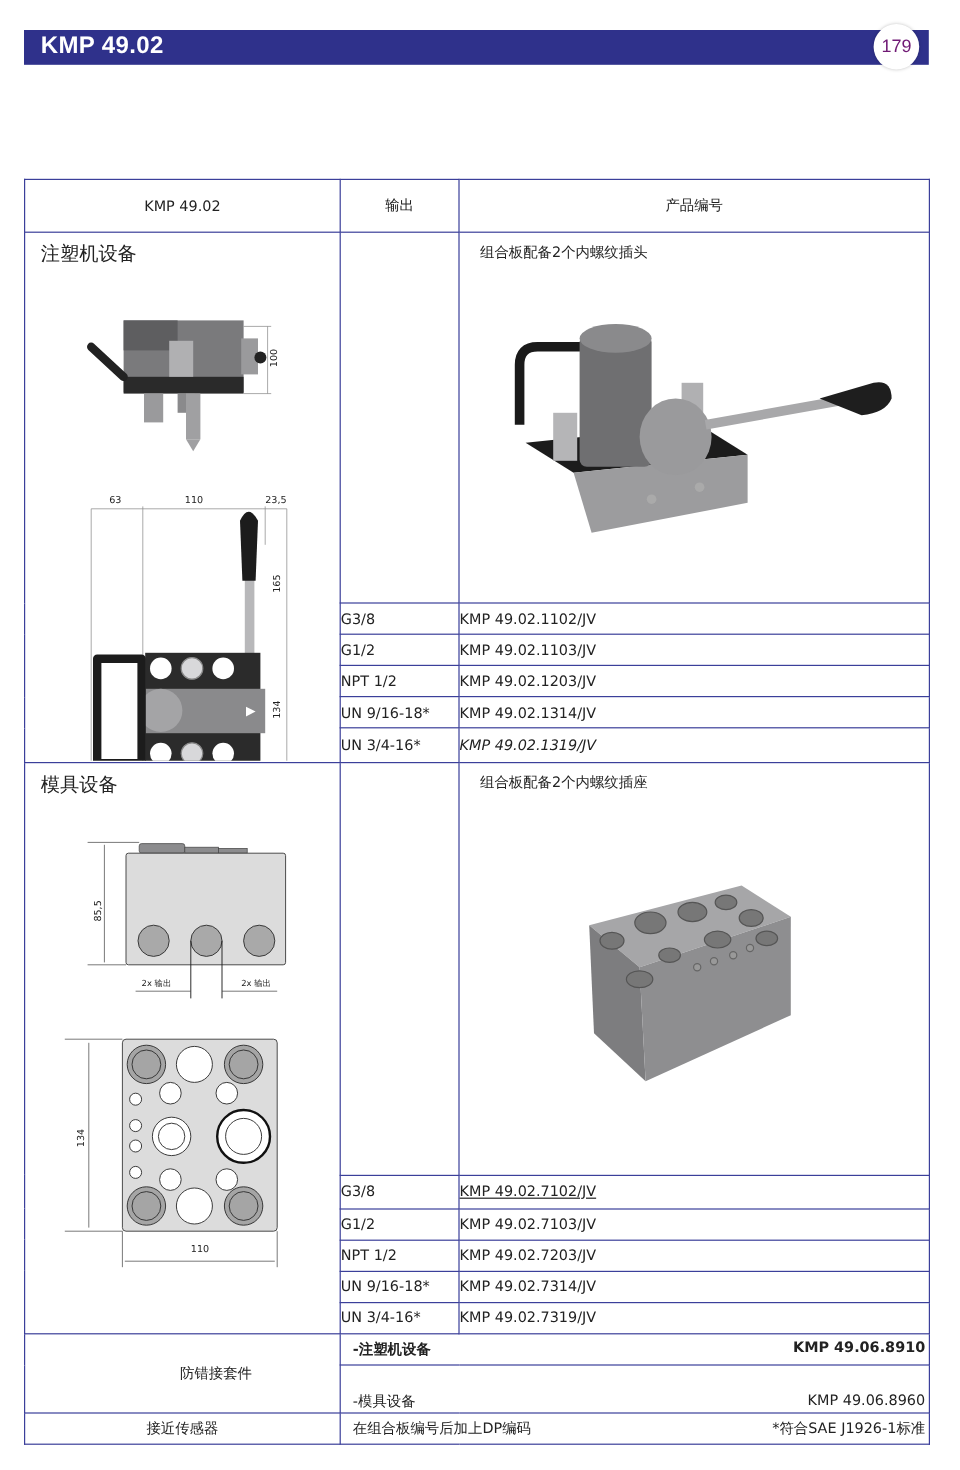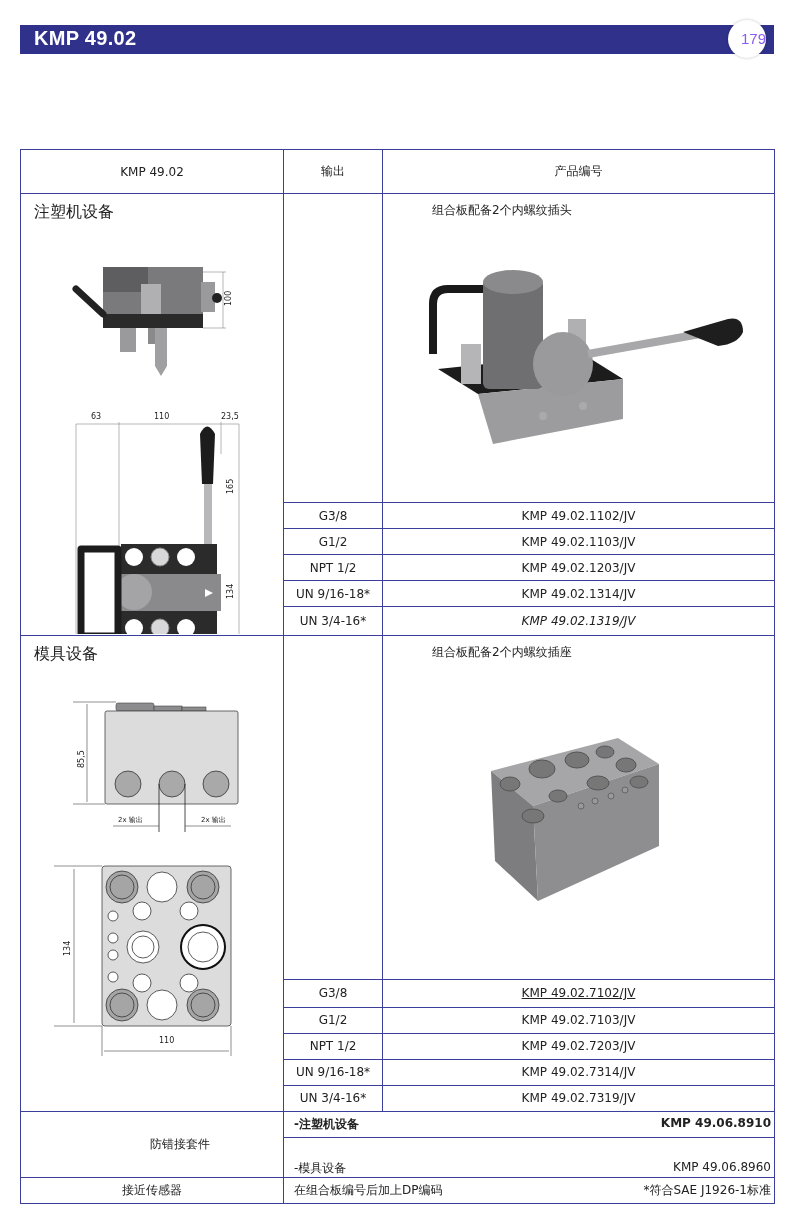--- a/index.html
+++ b/index.html
@@ -4,30 +4,30 @@
 <style>
   html, body { margin: 0; padding: 0; background: #ffffff; }
   body { width: 800px; height: 1225px; position: relative; overflow: hidden;
          font-family: "DejaVu Sans", "Liberation Sans", sans-serif; color: #222; }
   .header-bar { position: absolute; left: 20px; top: 25px; width: 754px; height: 29px;
                 background: #2f318b; }
   .header-title { position: absolute; left: 14px; top: 2px; color: #fff; font-size: 20px;
                   font-weight: bold; font-family: "Liberation Sans", sans-serif; letter-spacing: 0.3px; }
   .page-badge { position: absolute; right: 8px; top: -5px; width: 38px; height: 38px;
                 border-radius: 50%; background: #fff; box-shadow: 0 0 3px rgba(0,0,0,0.25);
-                font-size: 15px; line-height: 38px; text-align: right; color: #8b5cf6;
+                font-size: 15px; line-height: 38px; text-align: center; color: #701a75;
                 font-family: "Liberation Sans", sans-serif; }
   table.spec { position: absolute; left: 20px; top: 149px; width: 754px; border-collapse: collapse;
                table-layout: fixed; font-size: 12px; }
   table.spec td { border: 1.5px solid #3b3f9a; padding: 0; vertical-align: middle; }
   .hdr td { height: 43px; text-align: center; }
   .section-label { position: absolute; left: 13px; top: 8px; font-size: 16px; }
-  .prod-label { position: absolute; left: 17px; top: 8px; font-size: 12px; margin-left: 32px; }
+  .prod-label { position: absolute; left: 17px; top: 8px; font-size: 12px; }
   .cellwrap { position: relative; width: 100%; height: 100%; }
-  .row-out td { height: 25px; text-align: center; }
+  .row-out td { height: 25px; }
   .acc td { height: 25px; }
   .center { text-align: center; }
   svg { display: block; }
 </style>
 </head>
 <body>
 
 <div class="header-bar">
   <div class="header-title">KMP 49.02</div>
   <div class="page-badge">179</div>

